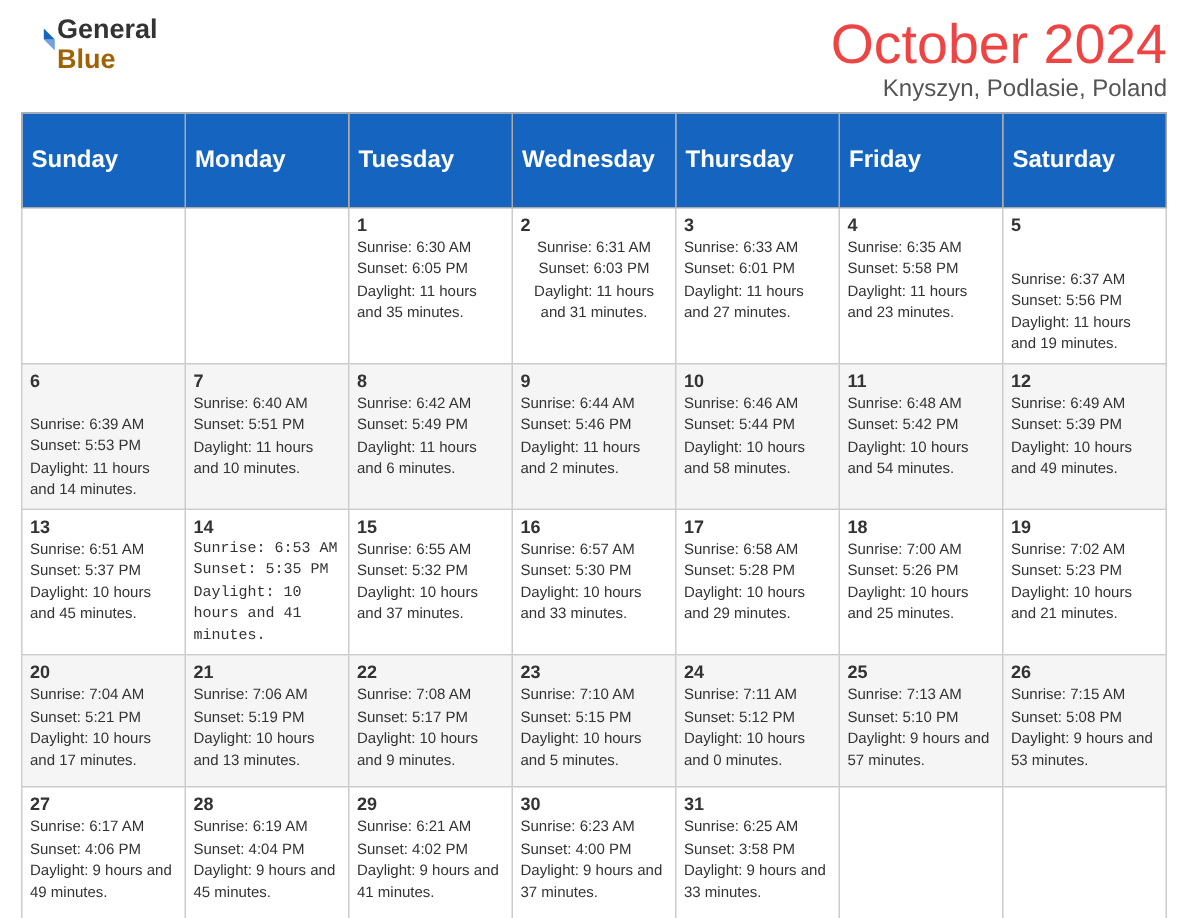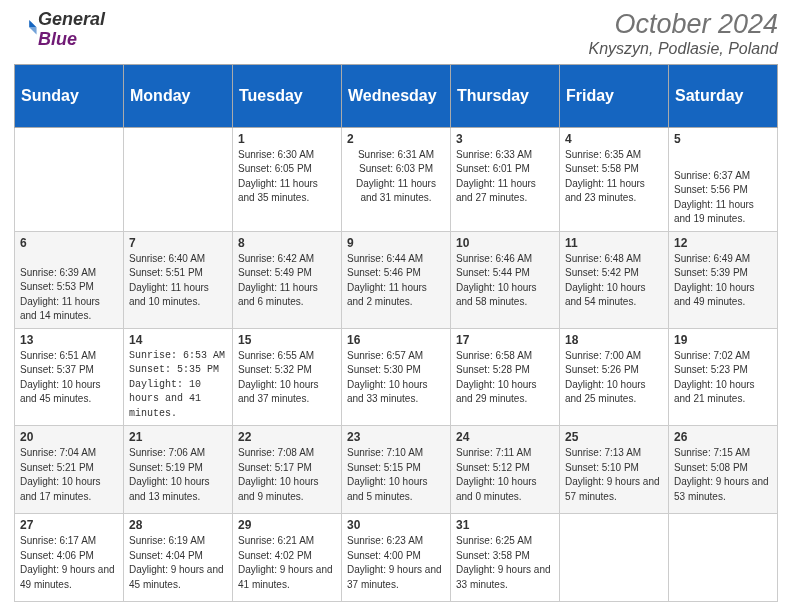--- a/index.html
+++ b/index.html
@@ -15,45 +15,44 @@
       height: 612px;
       display: flex;
       flex-direction: column;
       padding: 10px 14px 10px 14px;
     }
     .header {
       display: flex;
       justify-content: space-between;
       align-items: flex-start;
       margin-bottom: 6px;
-      font-style: italic;
     }
     .logo {
       display: flex;
       align-items: center;
     }
     .logo-text {
       font-size: 18px;
       font-weight: bold;
       line-height: 1.1;
     }
     .logo-general { color: #333; }
-    .logo-blue { color: #701a75; }
+    .logo-blue { color: #a16207; }
     .logo-icon {
       width: 22px;
       height: 22px;
       margin-left: 2px;
     }
     .title-block {
       text-align: right;
     }
     .month-title {
-      font-size: 27px;
+      font-size: 37px;
       font-weight: normal;
-      color: #737373;
+      color: #ef4444;
       line-height: 1.1;
     }
     .location {
       font-size: 16px;
       color: #555;
     }
     .calendar {
       width: 100%;
       border-collapse: collapse;
       flex: 1;

